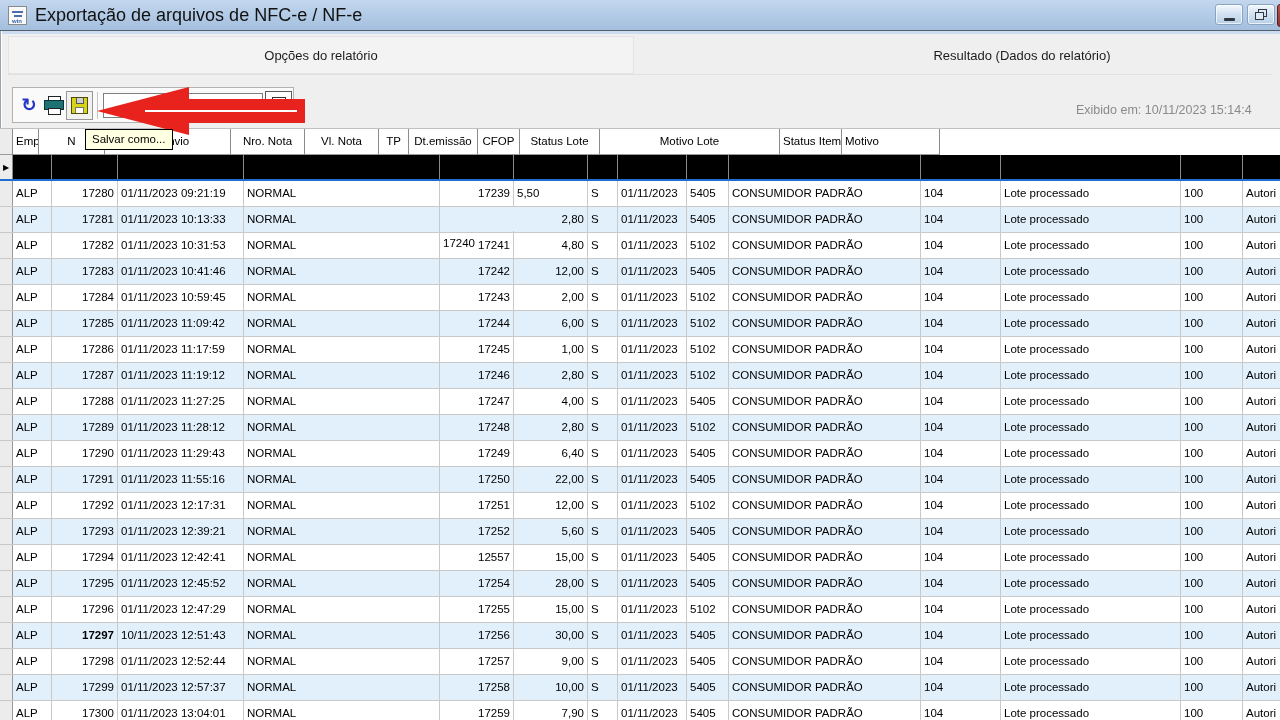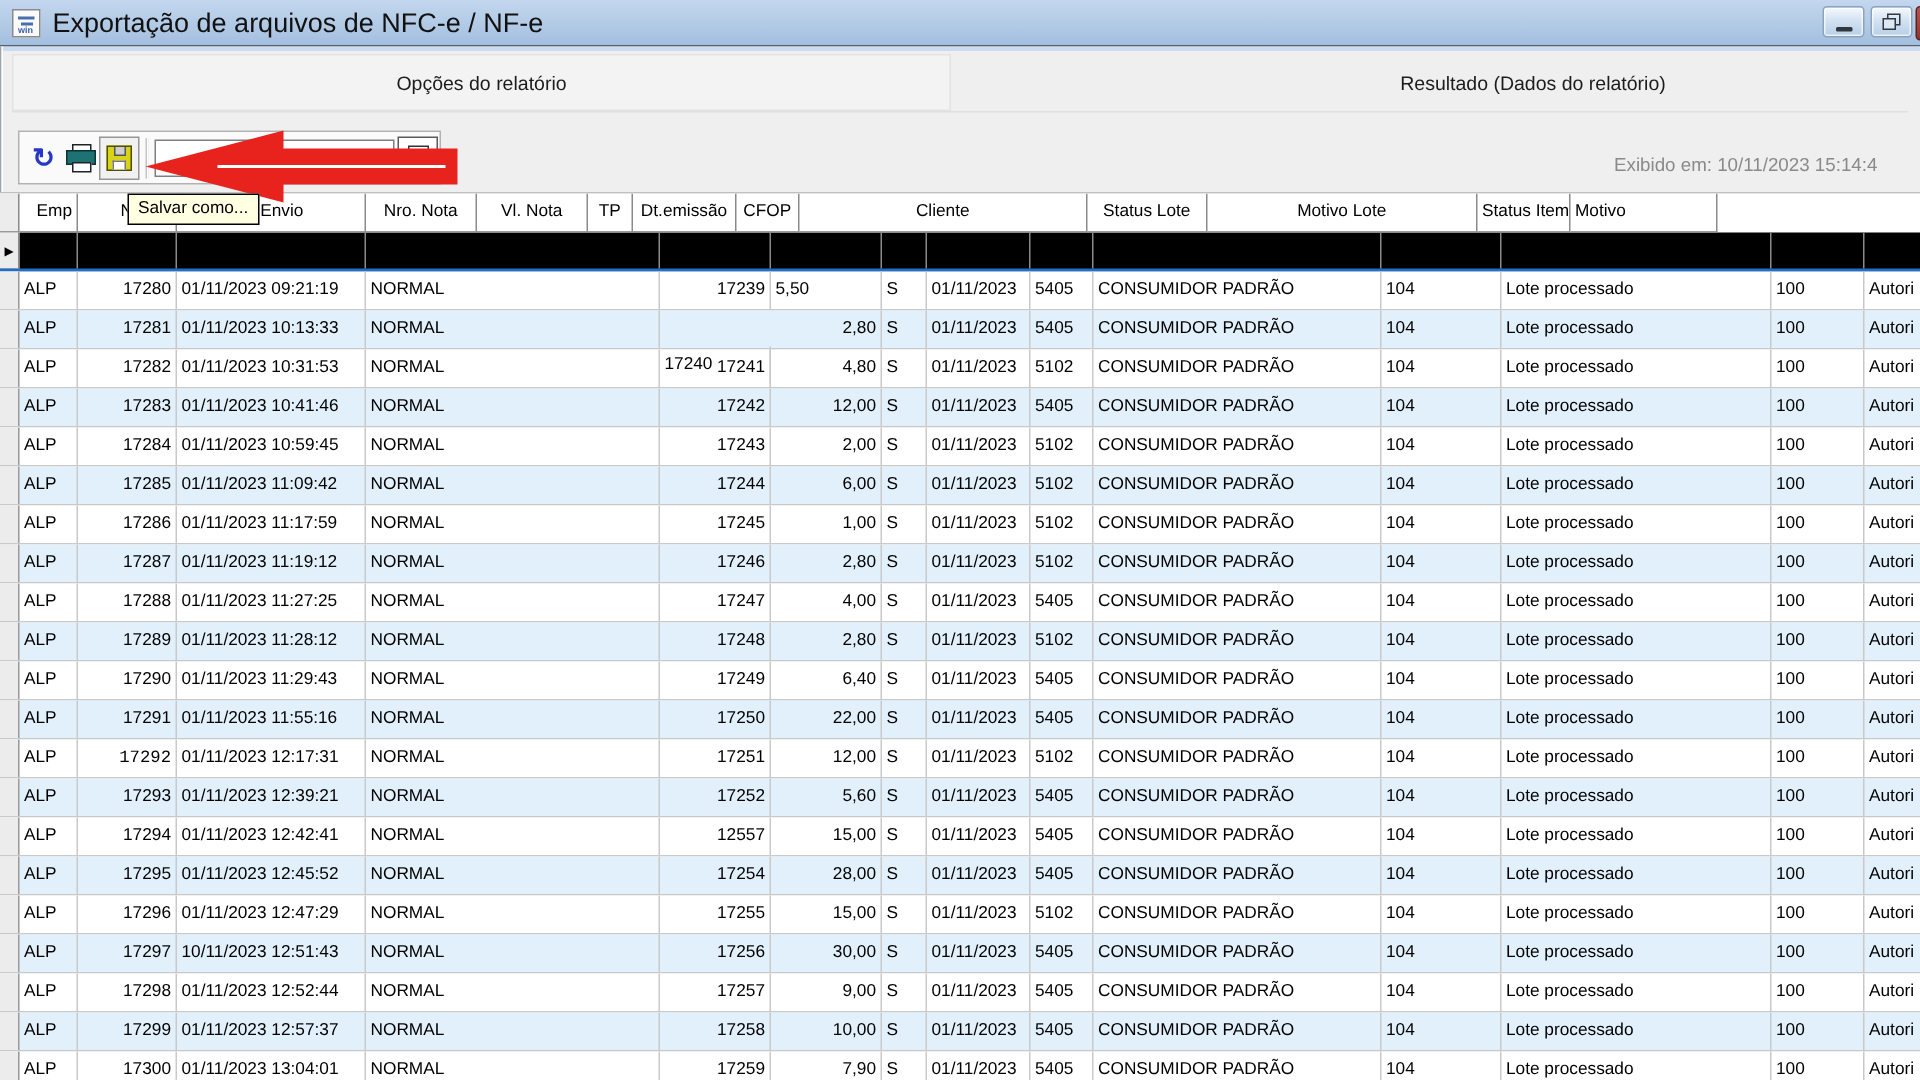--- a/index.html
+++ b/index.html
@@ -169,29 +169,28 @@
         <span class="pv-handle"></span>
     </span>
   </div>
 </div>
 
 <div class="displayed-at">Exibido em: 10/11/2023 15:14:4</div>
 
 <div class="grid">
   <div class="grid-header" id="grid-header">
       <div class="gcell ind"></div>
-      <div class="gcell" style="width: 39px; text-align: right;">Emp</div>
+      <div class="gcell" style="width: 26px; text-align: center;">Emp</div>
       <div class="gcell" style="width: 66px; text-align: center;">N</div>
       <div class="gcell" style="width: 126px; text-align: center;">Dt.Envio</div>
       <div class="gcell" style="width: 74px; text-align: center;">Nro. Nota</div>
       <div class="gcell" style="width: 74px; text-align: center;">Vl. Nota</div>
       <div class="gcell" style="width: 30px; text-align: center;">TP</div>
       <div class="gcell" style="width: 69px; text-align: center;">Dt.emissão</div>
       <div class="gcell" style="width: 42px; text-align: center;">CFOP</div>
-      <div class="gcell" style="width: 192px; text-align: center;">Cliente</div>
       <div class="gcell" style="width: 80px; text-align: center;">Status Lote</div>
       <div class="gcell" style="width: 180px; text-align: center;">Motivo Lote</div>
       <div class="gcell" style="width: 62px; text-align: center;">Status Item</div>
       <div class="gcell" style="width: 98px; text-align: left;">Motivo</div>
     </div>
   <div id="grid-body">
       <div class="grow sel">
         <div class="gcell ind">▶</div>
         <div class="gcell" style="width: 39px; text-align: left;">ALP</div>
         <div class="gcell" style="width: 66px; text-align: right;">17279</div>
@@ -408,21 +407,21 @@
         <div class="gcell" style="width: 42px; text-align: left;">5405</div>
         <div class="gcell" style="width: 192px; text-align: left;">CONSUMIDOR PADRÃO</div>
         <div class="gcell" style="width: 80px; text-align: left;">104</div>
         <div class="gcell" style="width: 180px; text-align: left;">Lote processado</div>
         <div class="gcell" style="width: 62px; text-align: left;">100</div>
         <div class="gcell" style="width: 98px; text-align: left;">Autori</div>
       </div>
       <div class="grow">
         <div class="gcell ind"></div>
         <div class="gcell" style="width: 39px; text-align: left;">ALP</div>
-        <div class="gcell" style="width: 66px; text-align: right; font-family: Liberation Mono, monospace;">17292</div>
+        <div class="gcell" style="width: 66px; text-align: right;">17292</div>
         <div class="gcell" style="width: 126px; text-align: left;">01/11/2023 12:17:31</div>
         <div class="gcell" style="width: 196px; text-align: left;">NORMAL</div>
         <div class="gcell" style="width: 74px; text-align: right;">17251</div>
         <div class="gcell" style="width: 74px; text-align: right;">12,00</div>
         <div class="gcell" style="width: 30px; text-align: left;">S</div>
         <div class="gcell" style="width: 69px; text-align: left;">01/11/2023</div>
         <div class="gcell" style="width: 42px; text-align: left;">5102</div>
         <div class="gcell" style="width: 192px; text-align: left;">CONSUMIDOR PADRÃO</div>
         <div class="gcell" style="width: 80px; text-align: left;">104</div>
         <div class="gcell" style="width: 180px; text-align: left;">Lote processado</div>
@@ -493,21 +492,21 @@
         <div class="gcell" style="width: 42px; text-align: left;">5102</div>
         <div class="gcell" style="width: 192px; text-align: left;">CONSUMIDOR PADRÃO</div>
         <div class="gcell" style="width: 80px; text-align: left;">104</div>
         <div class="gcell" style="width: 180px; text-align: left;">Lote processado</div>
         <div class="gcell" style="width: 62px; text-align: left;">100</div>
         <div class="gcell" style="width: 98px; text-align: left;">Autori</div>
       </div>
       <div class="grow alt">
         <div class="gcell ind"></div>
         <div class="gcell" style="width: 39px; text-align: left;">ALP</div>
-        <div class="gcell" style="width: 66px; text-align: right;">17297</div>
+        <div class="gcell" style="width: 66px; text-align: right; font-weight: bold;">17297</div>
         <div class="gcell" style="width: 126px; text-align: left;">10/11/2023 12:51:43</div>
         <div class="gcell" style="width: 196px; text-align: left;">NORMAL</div>
         <div class="gcell" style="width: 74px; text-align: right;">17256</div>
         <div class="gcell" style="width: 74px; text-align: right;">30,00</div>
         <div class="gcell" style="width: 30px; text-align: left;">S</div>
         <div class="gcell" style="width: 69px; text-align: left;">01/11/2023</div>
         <div class="gcell" style="width: 42px; text-align: left;">5405</div>
         <div class="gcell" style="width: 192px; text-align: left;">CONSUMIDOR PADRÃO</div>
         <div class="gcell" style="width: 80px; text-align: left;">104</div>
         <div class="gcell" style="width: 180px; text-align: left;">Lote processado</div>

